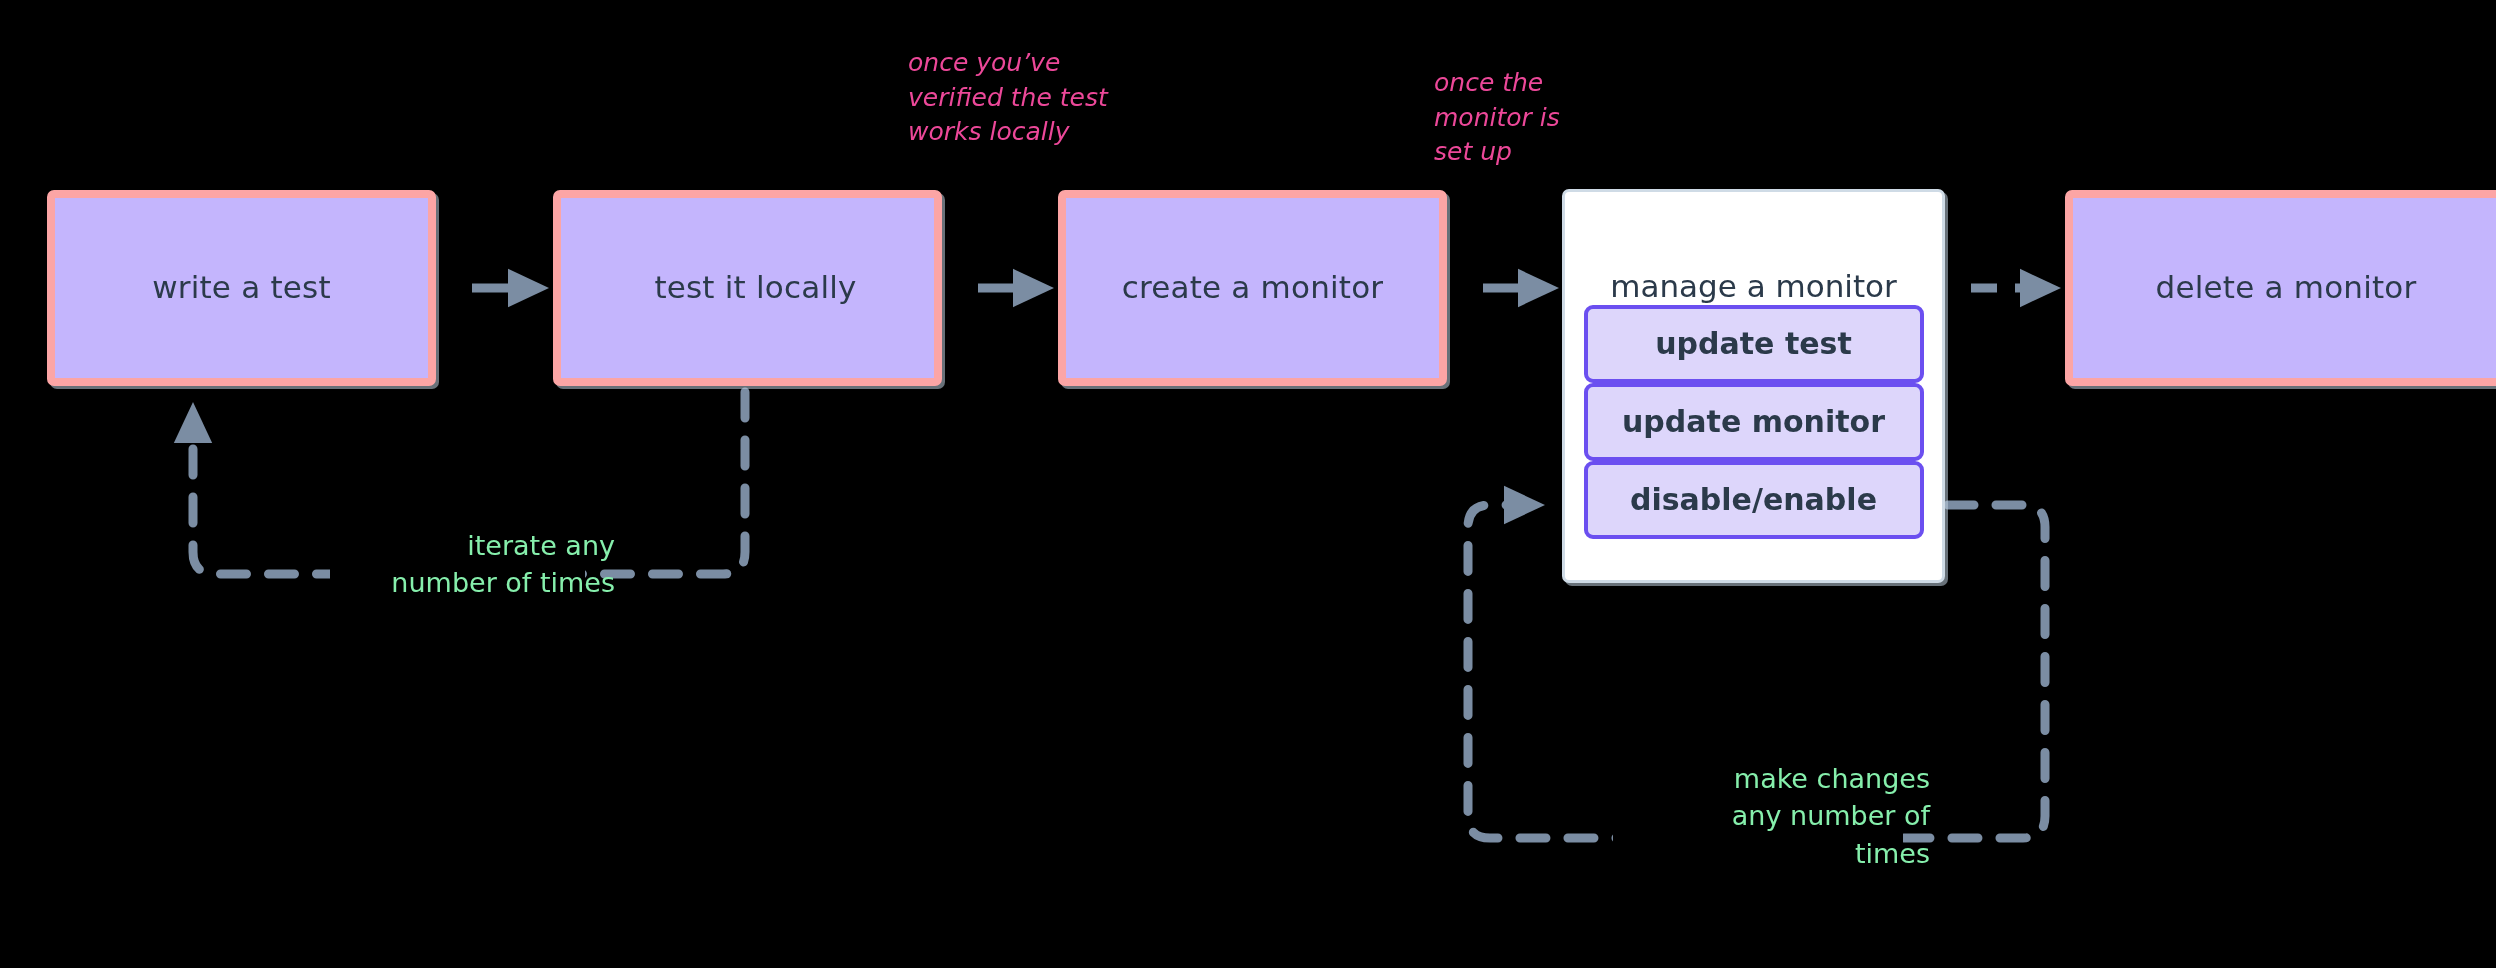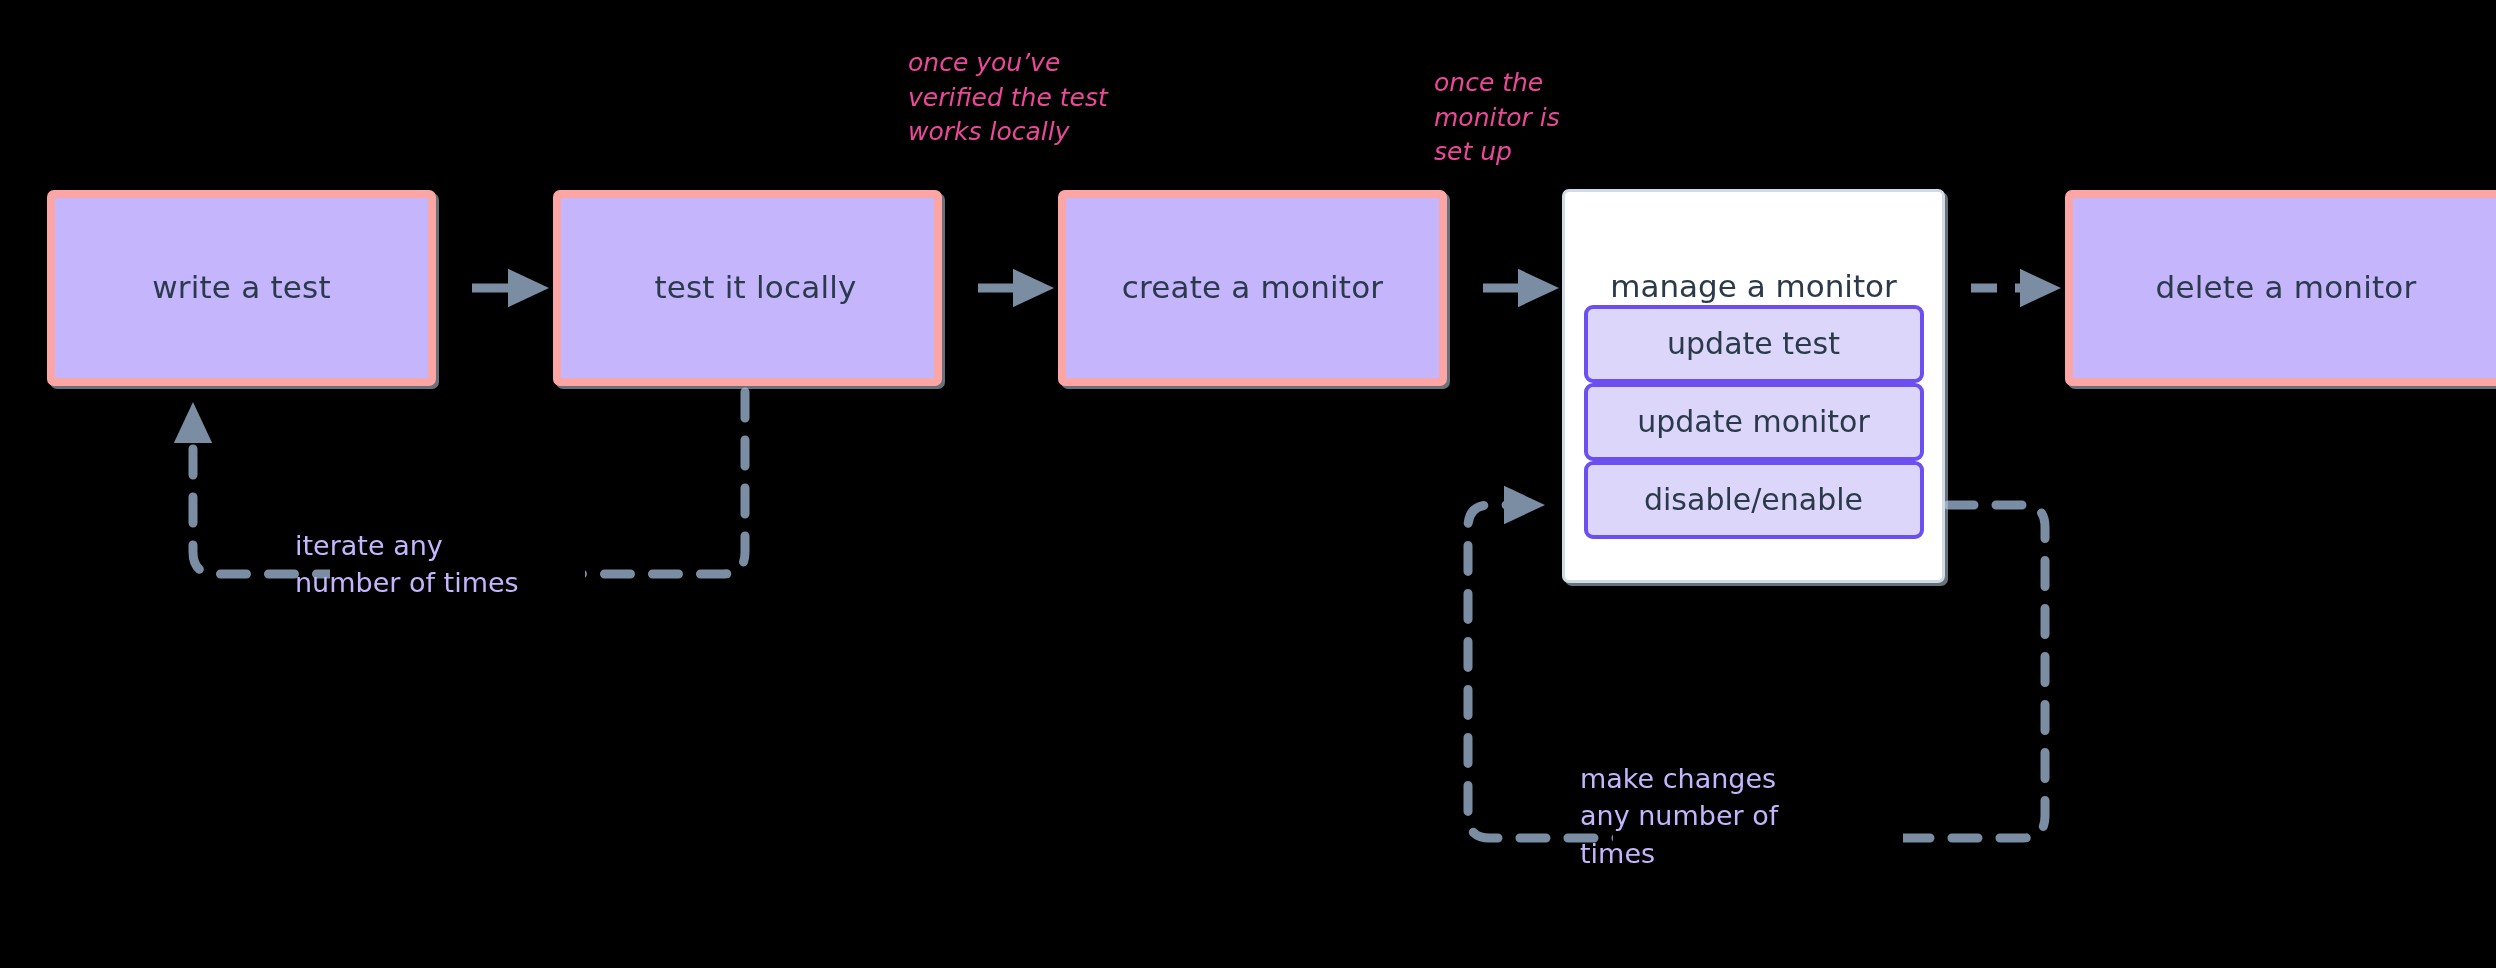--- a/index.html
+++ b/index.html
@@ -82,20 +82,21 @@
   .subnode {
     box-sizing: border-box;
     width: 340px;
     height: 78px;
     background: #ddd6fb;
     border: 4px solid #6b4ff0;
     border-radius: 9px;
     display: flex;
     align-items: center;
     justify-content: center;
+    font-weight: bold;
   }
   .subnode:first-of-type { margin-top: 74px; }
   .subnode-label {
     color: #2b3a4a;
     font-size: 30px;
     line-height: 1.2;
     text-align: center;
     white-space: nowrap;
   }
 
@@ -106,24 +107,24 @@
     font-style: italic;
     font-size: 25px;
     line-height: 1.38;
     white-space: pre-line;
   }
   #note-verified { left: 908px;  top: 46px; width: 240px; }
   #note-setup    { left: 1434px; top: 46px; width: 200px; margin-top: 20px; }
 
   .loop-label {
     position: absolute;
-    color: #c4b5fd;
+    color: #86efac;
     font-size: 27px;
     line-height: 1.38;
-    text-align: left;
+    text-align: right;
     white-space: pre-line;
   }
   #label-iterate {
     left: 295px;
     top: 527px;
     width: 320px;
   }
   #label-make-changes {
     left: 1580px;
     top: 760px;

